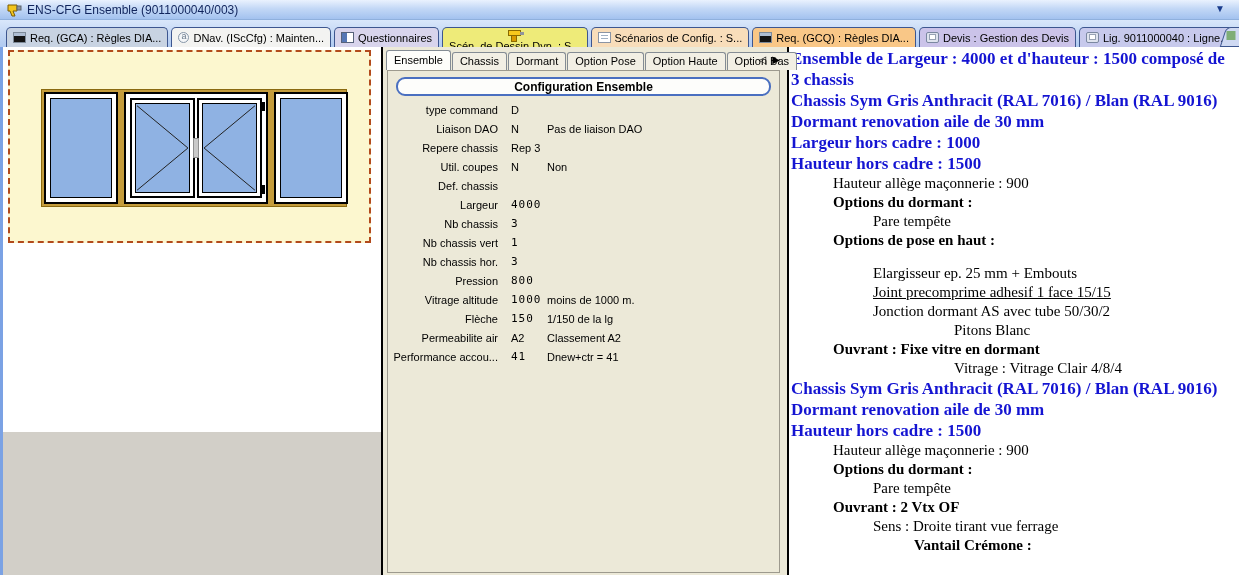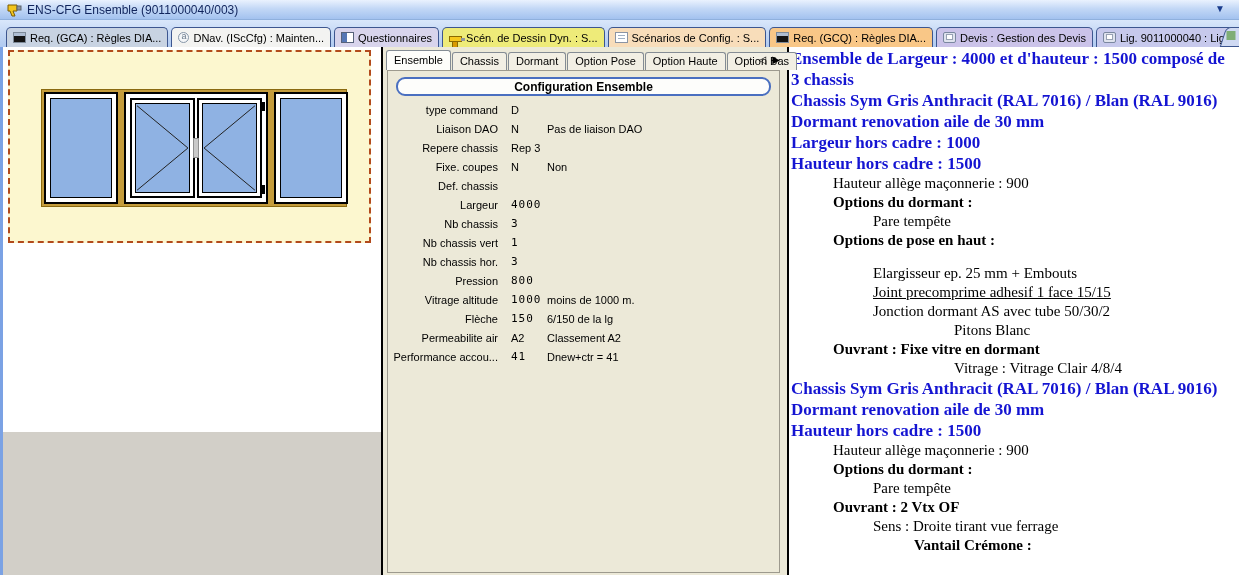--- a/index.html
+++ b/index.html
@@ -122,21 +122,21 @@
     <div class="ttab" style="background: rgb(243, 243, 241);">
       <span class="ticon dnav"></span>
       <span class="tlabel">DNav. (IScCfg) : Mainten...</span>
     </div>
 
     <div class="ttab" style="background: rgb(216, 212, 236);">
       <span class="ticon book"></span>
       <span class="tlabel">Questionnaires</span>
     </div>
 
-    <div class="ttab" style="background: rgb(238, 235, 121);">
+    <div class="ttab" style="background: rgb(238, 235, 121); flex-direction: column;">
       <span class="ticon drill"></span>
       <span class="tlabel">Scén. de Dessin Dyn. : S...</span>
     </div>
 
     <div class="ttab" style="background: rgb(248, 221, 186);">
       <span class="ticon form"></span>
       <span class="tlabel">Scénarios de Config. : S...</span>
     </div>
 
     <div class="ttab" style="background: rgb(249, 199, 135);">
@@ -228,21 +228,21 @@
             <span class="cdesc">Pas de liaison DAO</span>
           </div>
 
           <div class="crow">
             <span class="clabel">Repere chassis</span>
             <span class="cvalue">Rep 3</span>
             <span class="cdesc"></span>
           </div>
 
           <div class="crow">
-            <span class="clabel">Fixe. coupes</span>
+            <span class="clabel">Util. coupes</span>
             <span class="cvalue">N</span>
             <span class="cdesc">Non</span>
           </div>
 
           <div class="crow">
             <span class="clabel">Def. chassis</span>
             <span class="cvalue"></span>
             <span class="cdesc"></span>
           </div>
 
@@ -279,21 +279,21 @@
 
           <div class="crow">
             <span class="clabel">Vitrage altitude</span>
             <span class="cvalue mono">1000</span>
             <span class="cdesc">moins de 1000 m.</span>
           </div>
 
           <div class="crow">
             <span class="clabel">Flèche</span>
             <span class="cvalue mono">150</span>
-            <span class="cdesc">6/150 de la lg</span>
+            <span class="cdesc">1/150 de la lg</span>
           </div>
 
           <div class="crow">
             <span class="clabel">Permeabilite air</span>
             <span class="cvalue">A2</span>
             <span class="cdesc">Classement A2</span>
           </div>
 
           <div class="crow">
             <span class="clabel">Performance accou...</span>

